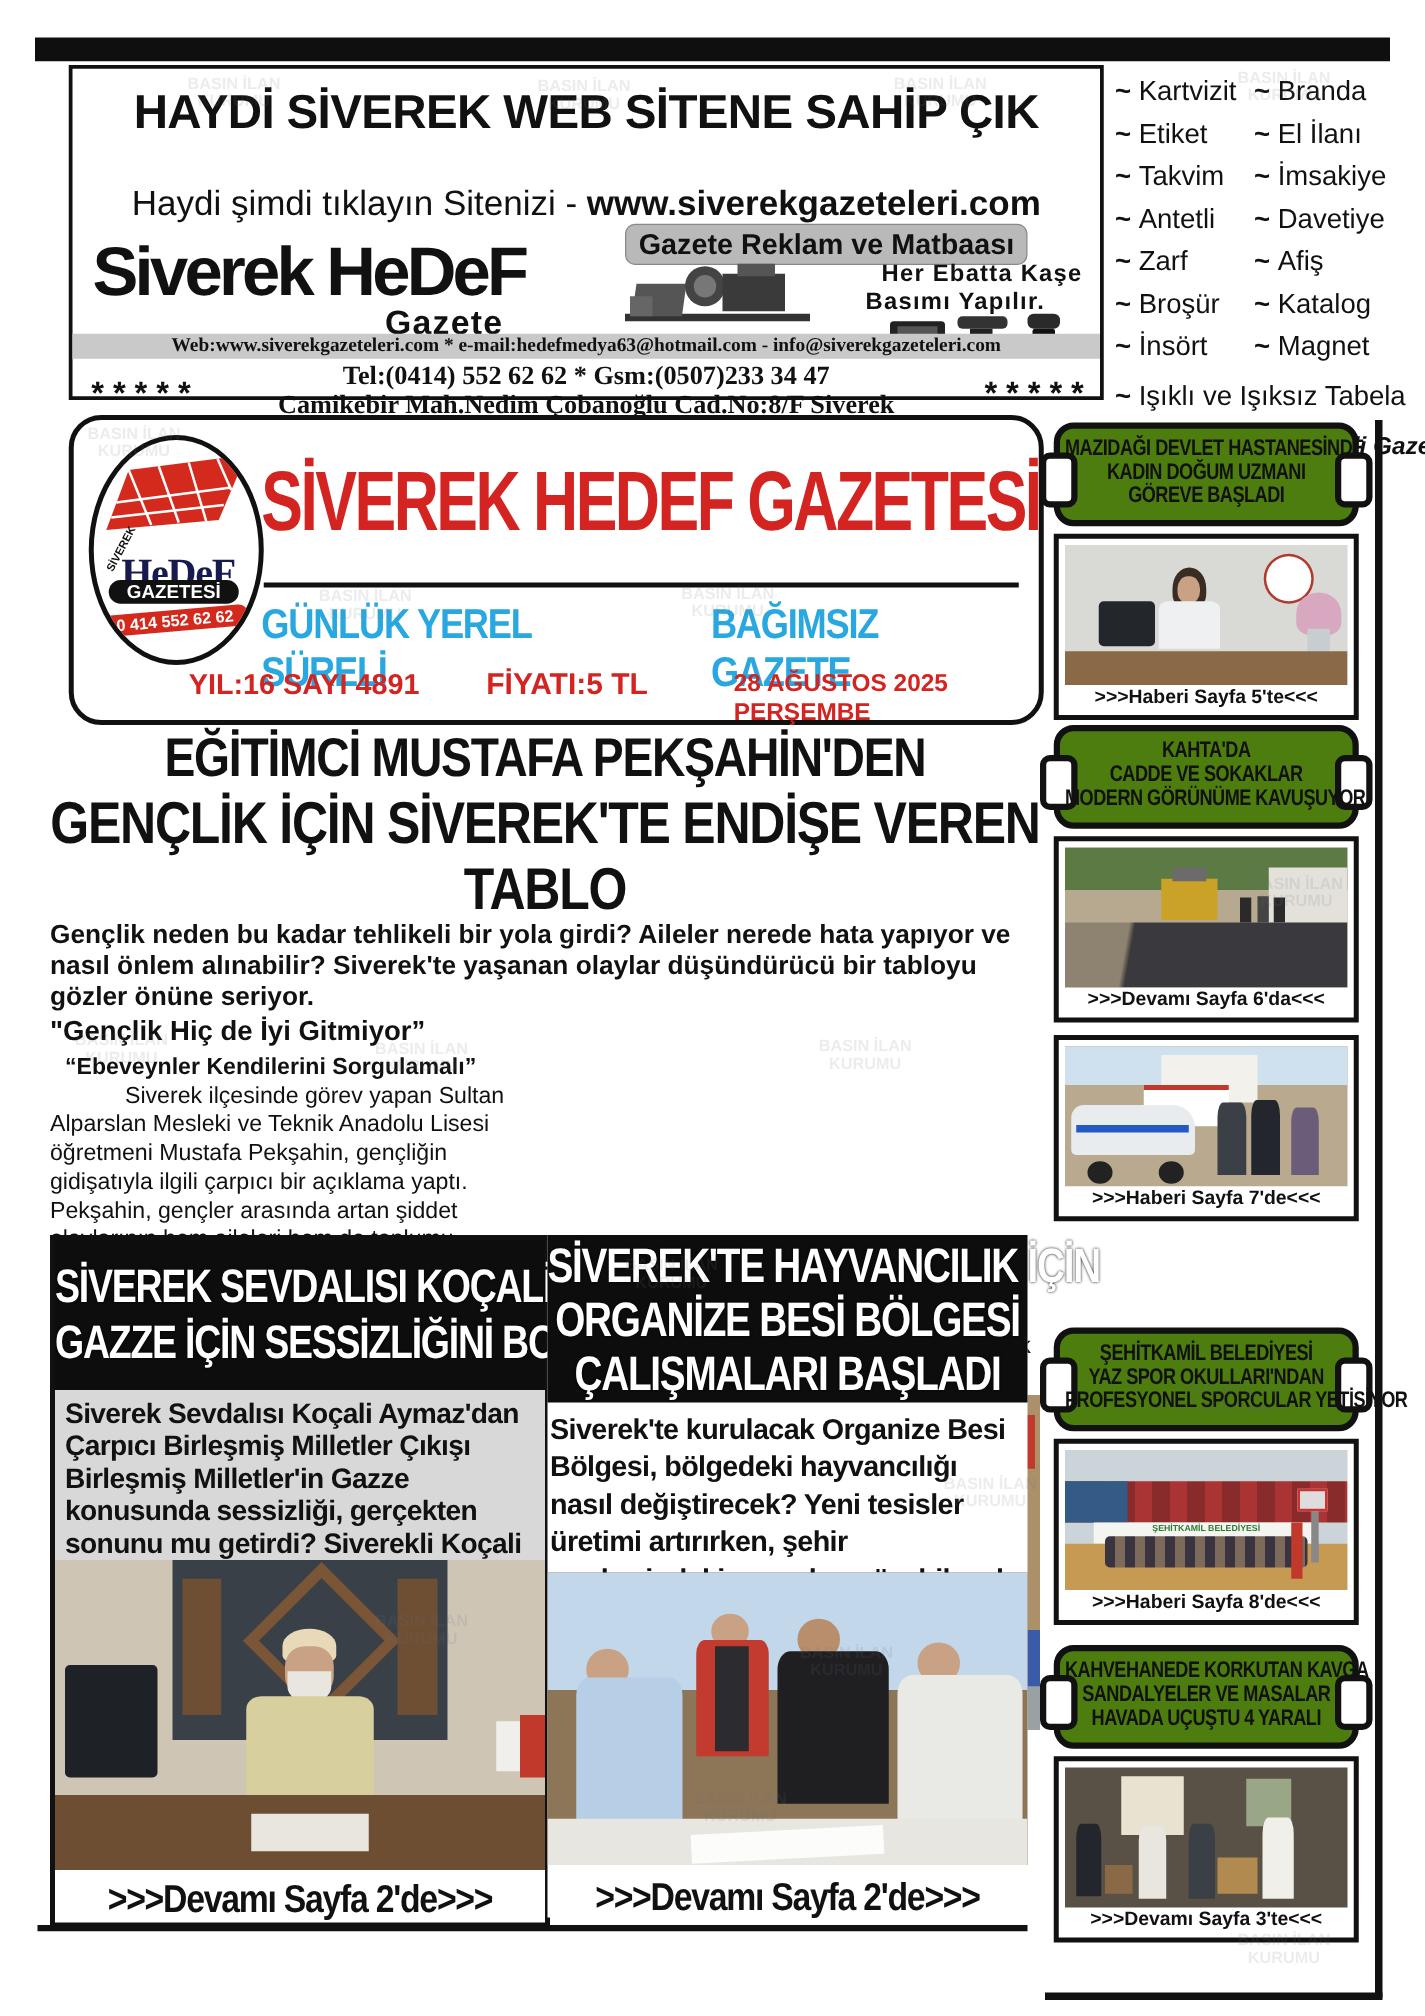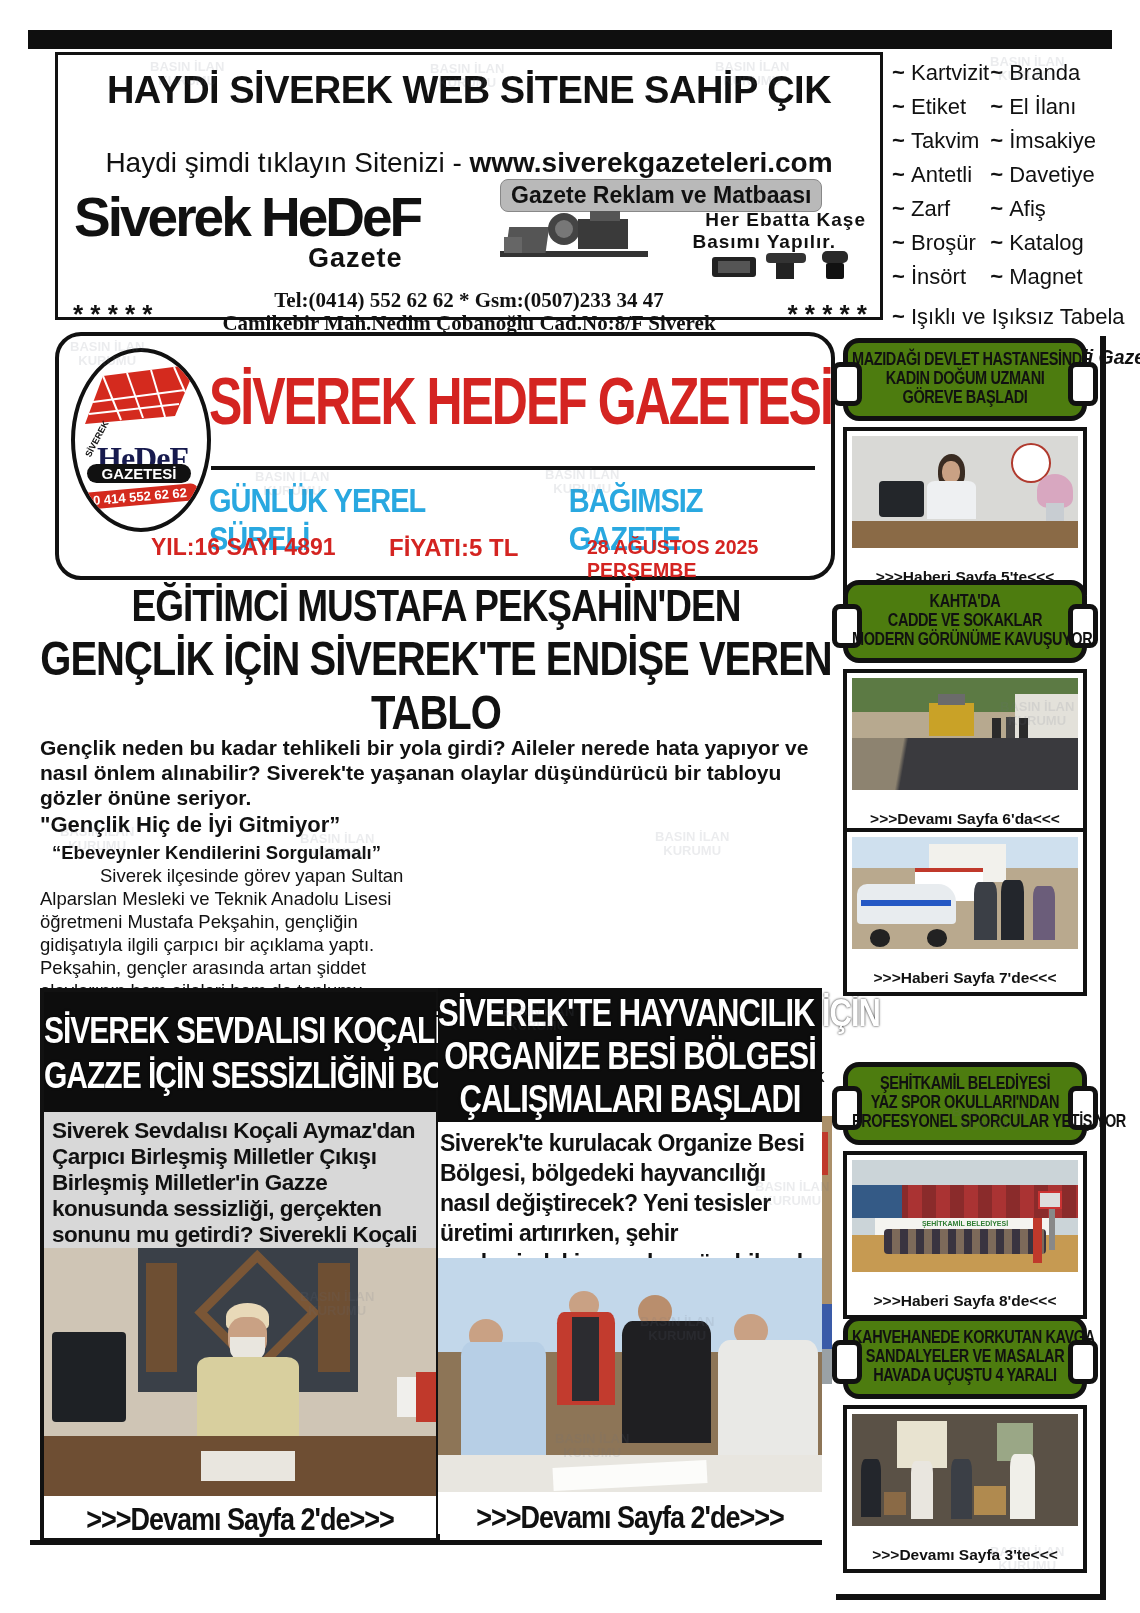--- a/index.html
+++ b/index.html
@@ -32,21 +32,21 @@
   .sb-group{position:absolute;left:843px;width:244px;}
   .sb-title{position:relative;border:5px solid #111;border-radius:16px;background:#4d7c0f;
             padding:7px 4px 9px;z-index:2;}
   .sb-title .tab{position:absolute;top:26%;width:20px;height:46%;border:5px solid #111;
                  background:#fff;border-radius:8px;z-index:-1;}
   .sb-title .tab.l{left:-16px;} .sb-title .tab.r{right:-16px;}
   .sb-line{font-size:14.5px;font-weight:800;letter-spacing:-0.4px;text-align:center;
            line-height:19px;transform:scaleY(1.25);transform-origin:center center;white-space:nowrap;}
   .sb-body{position:relative;border:4px solid #111;background:#fff;margin-top:6px;padding:5px;}
   .sb-photo{position:relative;height:112px;overflow:hidden;}
-  .sb-cap{font-size:15.5px;font-weight:700;text-align:center;padding-top:20px;}
+  .sb-cap{font-size:15.5px;font-weight:700;text-align:center;padding-top:1px;}
   
   .photo{position:relative;overflow:hidden;}
   .blackhead{background:#0d0d0d;color:#fff;display:flex;flex-direction:column;justify-content:center;}
   .bh-line{font-size:30px;font-weight:800;letter-spacing:-1px;text-align:center;line-height:37px;
            transform:scaleY(1.25);transform-origin:center center;white-space:nowrap;
            text-shadow:0 0 2px #000;}
   .caption-big{font-size:27px;font-weight:800;letter-spacing:-1px;text-align:center;
                transform:scaleY(1.15);transform-origin:center top;}
 </style>
 </head>
@@ -84,28 +84,29 @@
       <svg class="abs" style="right:10px;top:70px;" width="150" height="34" viewBox="0 0 150 34">
         <rect x="2" y="8" width="44" height="20" rx="3" fill="#222"></rect>
         <rect x="8" y="12" width="32" height="12" fill="#555"></rect>
         <rect x="56" y="4" width="40" height="10" rx="4" fill="#333"></rect>
         <rect x="66" y="14" width="18" height="16" fill="#222"></rect>
         <rect x="112" y="2" width="26" height="12" rx="5" fill="#2a2a2a"></rect>
         <rect x="116" y="14" width="18" height="16" rx="2" fill="#111"></rect>
       </svg>
     </div>
 
+    <div class="abs serif ctr" style="left:0;top:212px;width:100%;background:#c9c9c9;font-size:15.5px;font-weight:700;padding:1px 0;">Web:www.siverekgazeteleri.com * e-mail:hedefmedya63@hotmail.com - info@siverekgazeteleri.com</div>
     <div class="abs serif ctr" style="left:0;top:233px;width:100%;font-size:21px;font-weight:700;">Tel:(0414) 552 62 62 * Gsm:(0507)233 34 47</div>
     <div class="abs serif ctr" style="left:0;top:256px;width:100%;font-size:21px;font-weight:700;">Camikebir Mah.Nedim Çobanoğlu Cad.No:8/F Siverek</div>
     <div class="abs" style="left:14px;top:244px;font-size:26px;font-weight:800;font-style:italic;">* * * * *</div>
     <div class="abs" style="right:14px;top:244px;font-size:26px;font-weight:800;font-style:italic;">* * * * *</div>
   </div>
 
   <div class="abs" id="services">
-    <div style="display:flex;gap:1px;">
+    <div style="display:flex;gap:14px;">
       <div>
         <div class="svc-item">Kartvizit</div>
         <div class="svc-item">Etiket</div>
         <div class="svc-item">Takvim</div>
         <div class="svc-item">Antetli</div>
         <div class="svc-item">Zarf</div>
         <div class="svc-item">Broşür</div>
         <div class="svc-item">İnsört</div>
       </div>
       <div>

